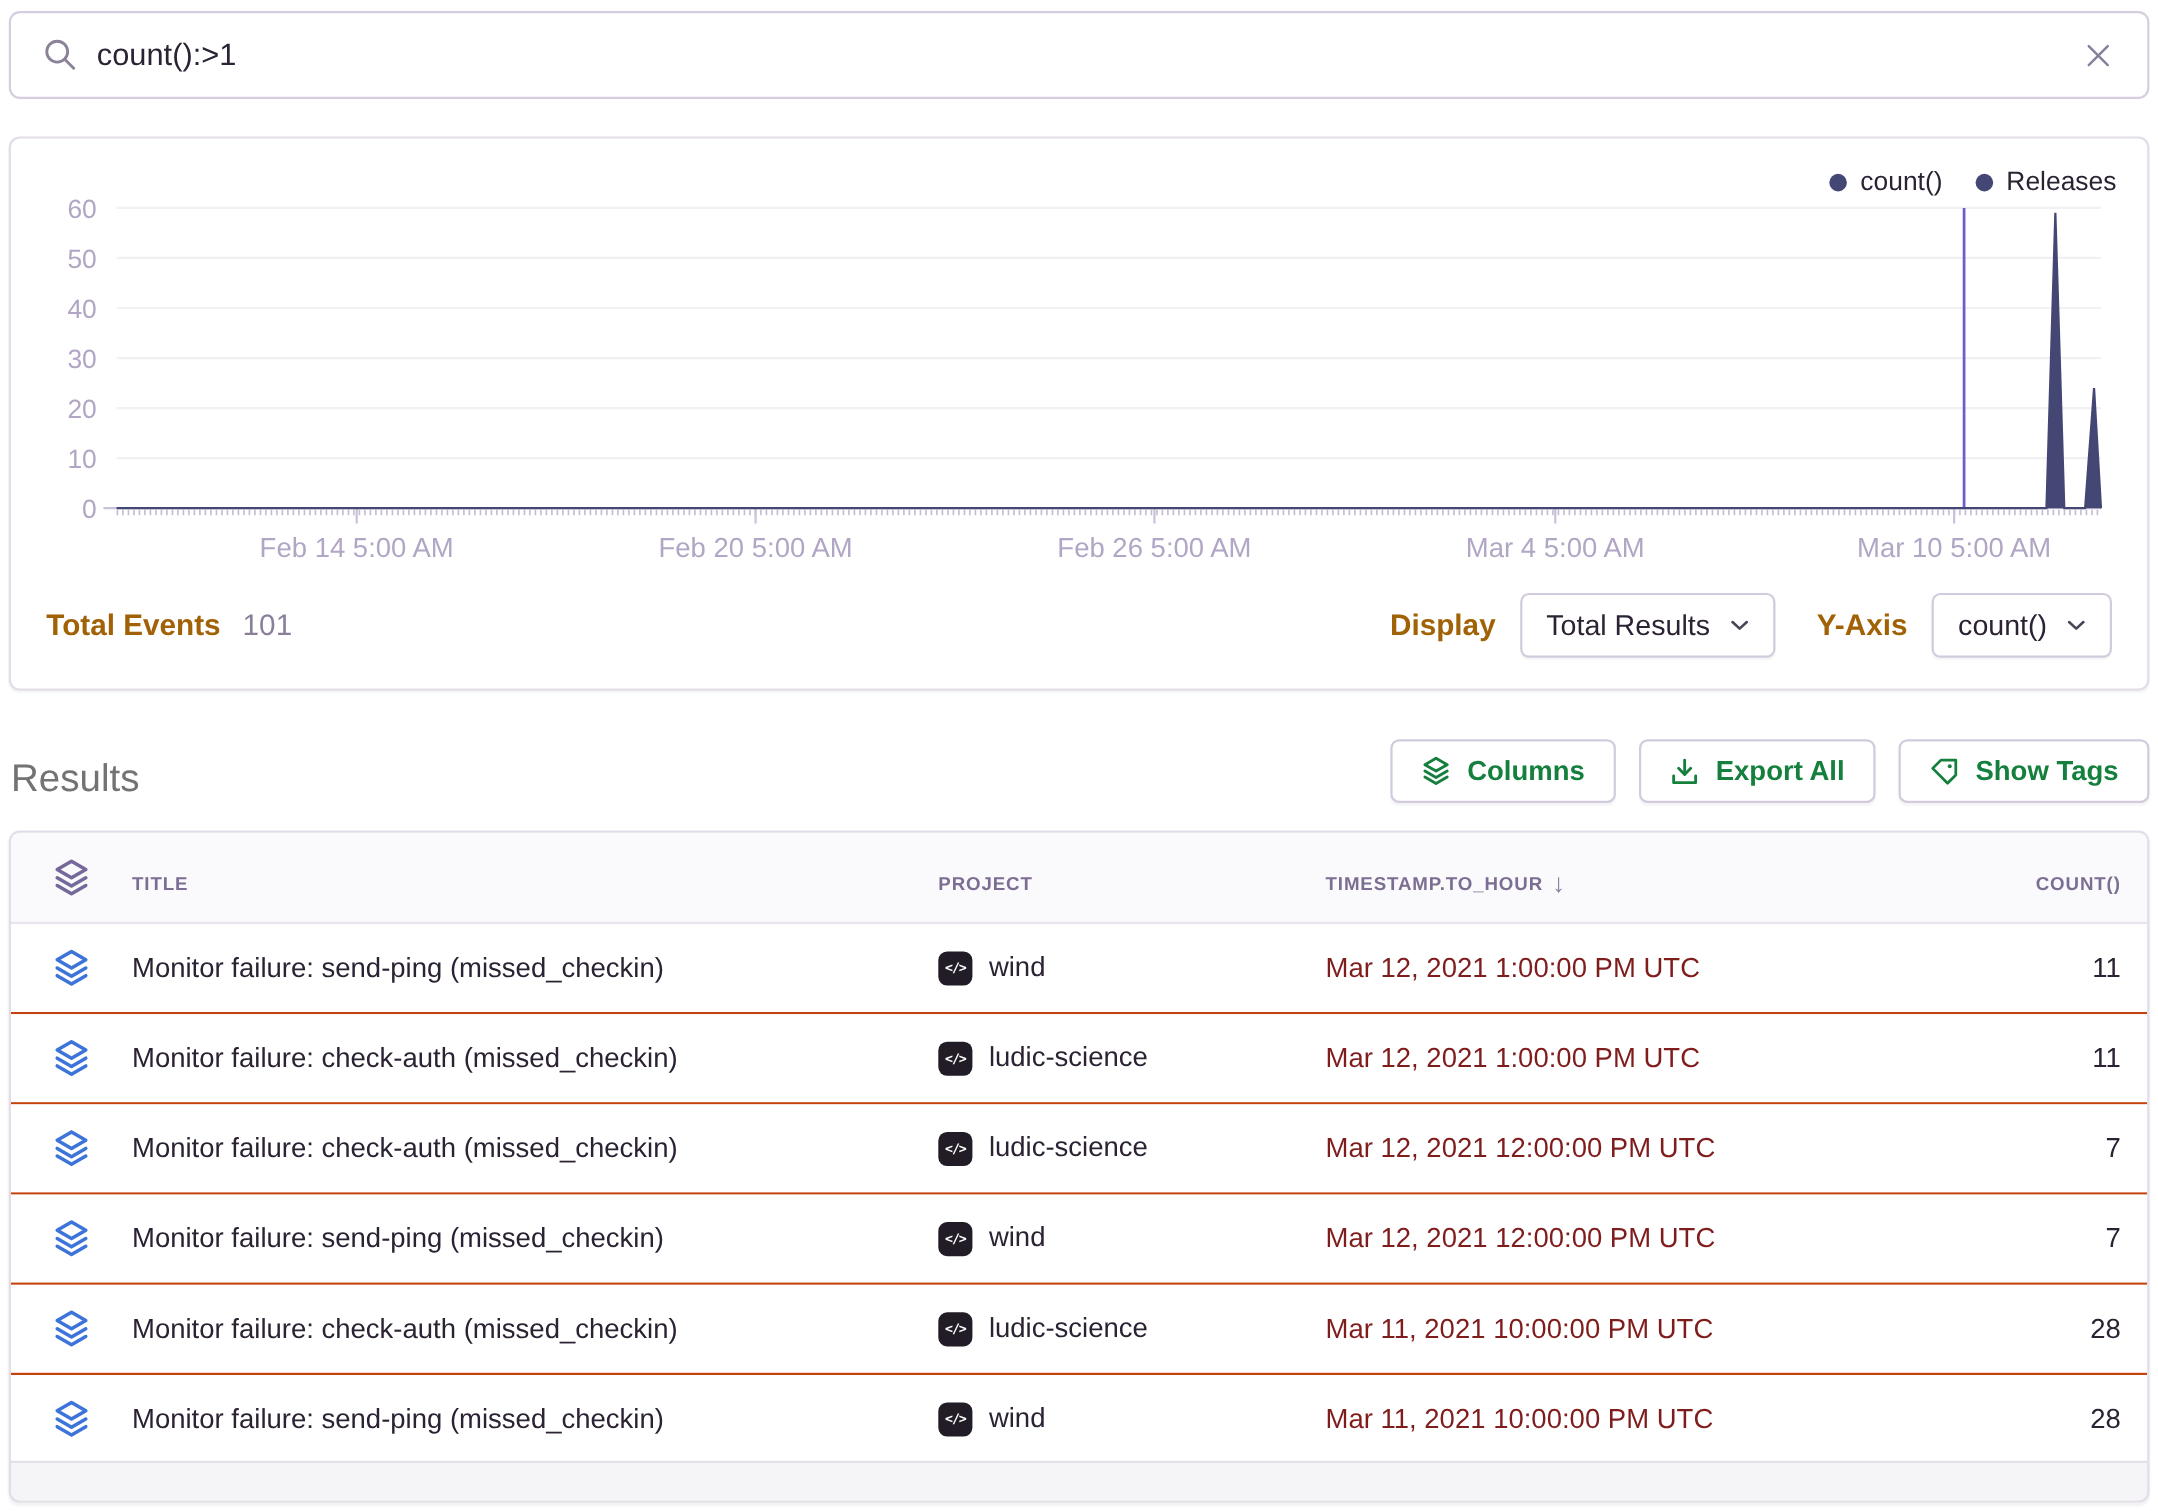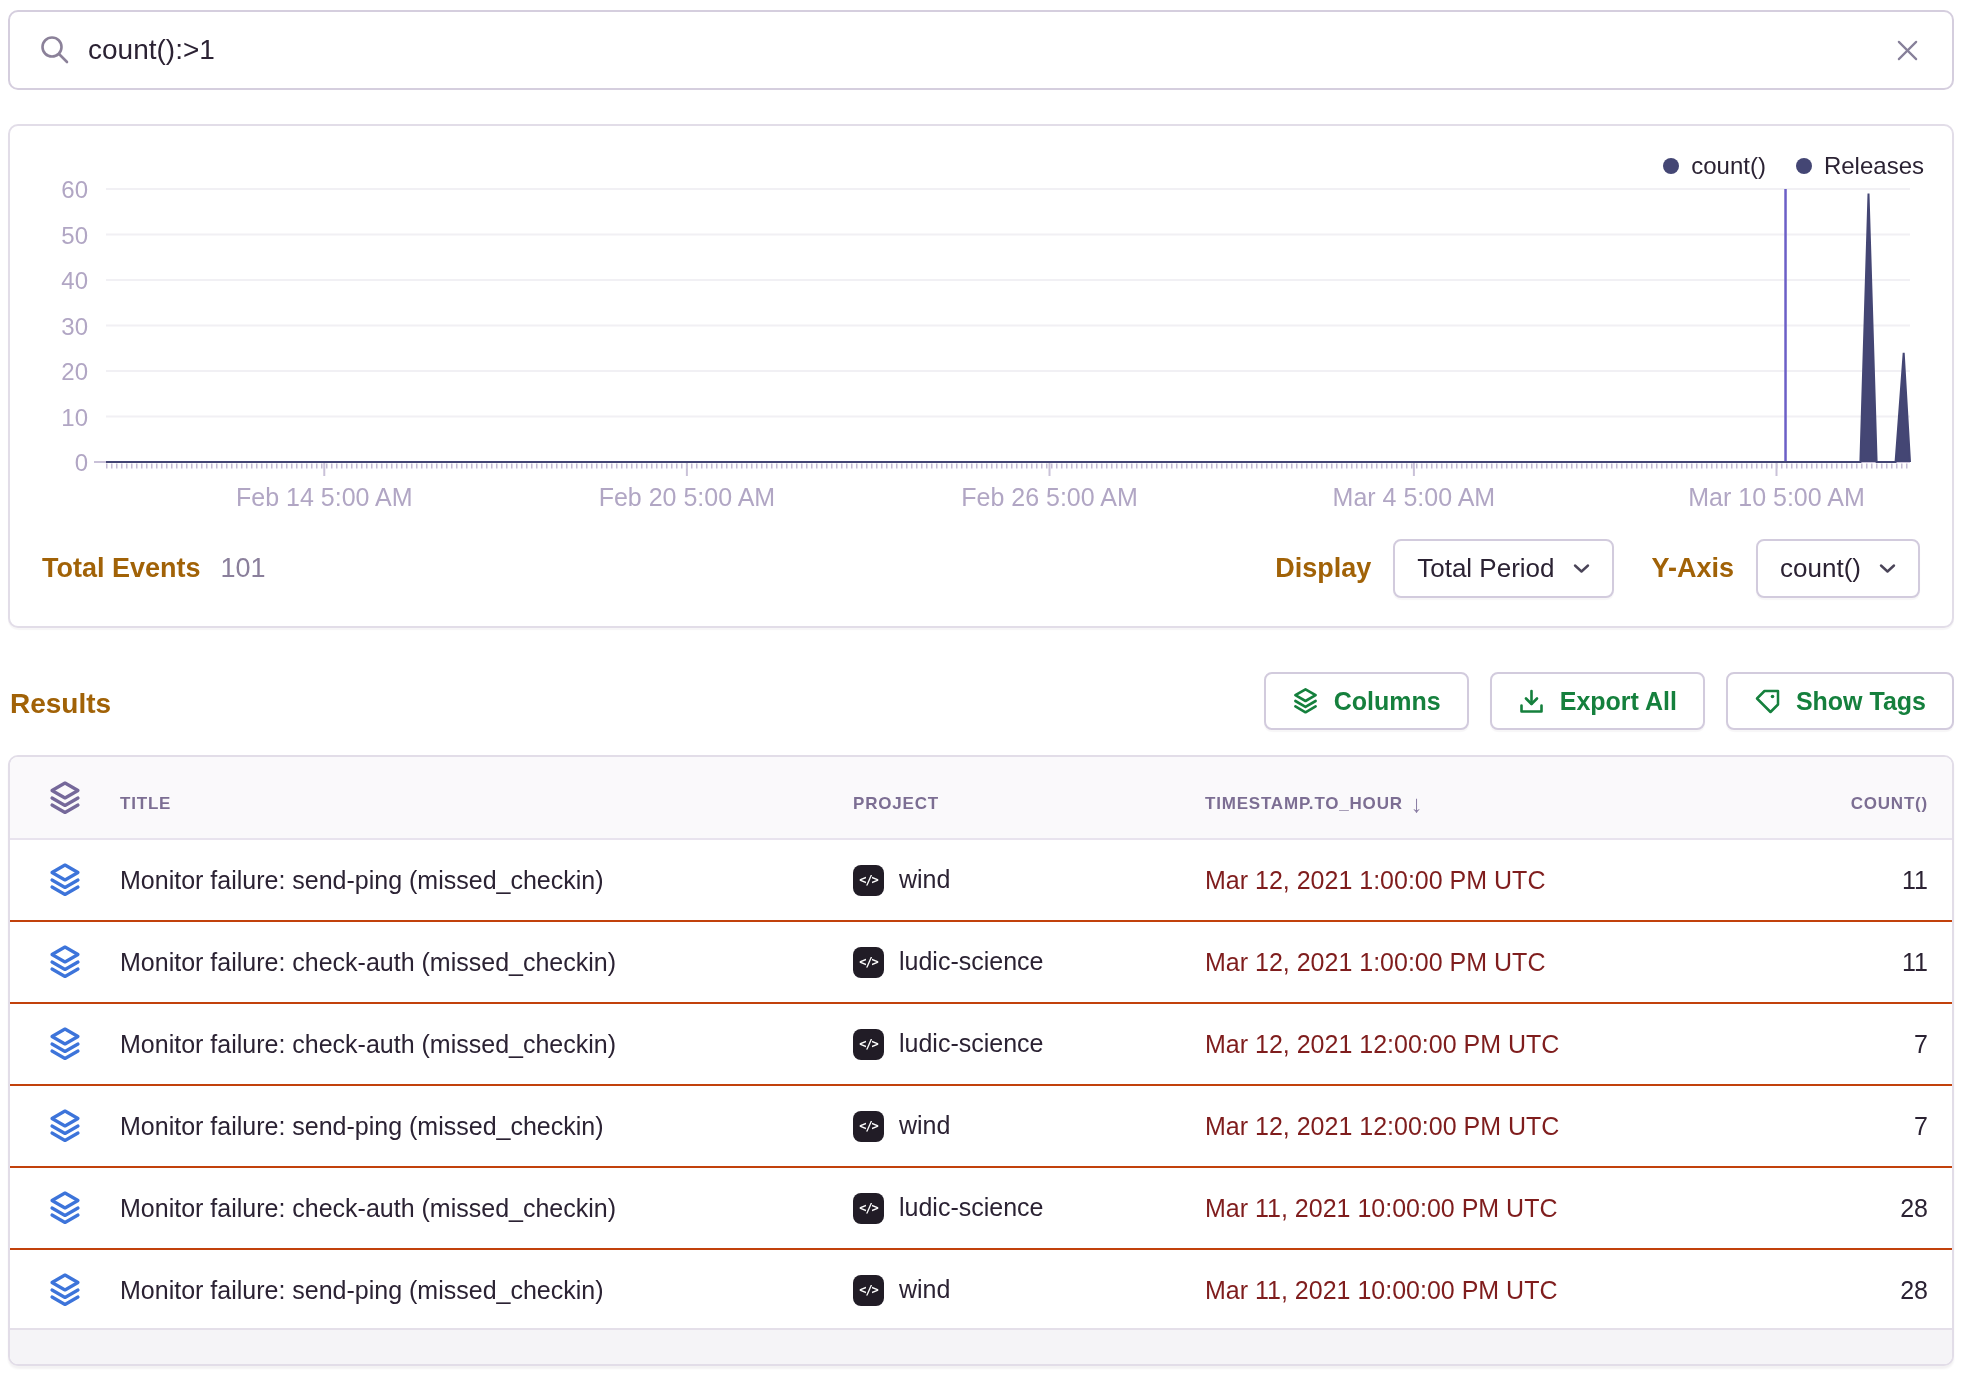--- a/index.html
+++ b/index.html
@@ -41,21 +41,21 @@
   .footer-controls { display:flex; align-items:center; gap:38px; }
   .control-group { display:flex; align-items:center; gap:22px; }
   .dropdown-btn {
     display:flex; align-items:center; gap:18px; background:#fff; cursor:pointer;
     border:2px solid #d2cbdd; border-radius:8px; padding:12px 22px;
     font-family:inherit; font-size:26px; color:#2b2233;
     box-shadow:0 2px 1px rgba(43,34,51,0.04);
   }
 
   
-  .results-heading { position:absolute; left:10px; top:688px; font-size:28px; font-weight:bold; color:#a16207; }
+  .results-heading { position:absolute; left:10px; top:688px; font-size:35px; font-weight:normal; color:#737373; }
   .results-actions { position:absolute; right:8px; top:672px; display:flex; gap:21px; }
   .action-btn {
     display:flex; align-items:center; gap:15px; height:58px; padding:0 26px;
     background:#fff; border:2px solid #d2cbdd; border-radius:8px; cursor:pointer;
     font-family:inherit; font-size:25px; font-weight:bold; color:#15803d;
     box-shadow:0 2px 1px rgba(43,34,51,0.04);
   }
 
   
   .table-panel {
@@ -157,21 +157,21 @@
 
     <div class="chart-footer">
       <div class="total-events">
         <span class="footer-label">Total Events</span>
         <span class="total-value">101</span>
       </div>
       <div class="footer-controls">
         <div class="control-group">
           <span class="footer-label">Display</span>
           <button class="dropdown-btn">
-            <span>Total Period</span>
+            <span>Total Results</span>
             <span style="display:flex;">
               <svg width="17" height="11" viewBox="0 0 17 11" fill="none" stroke="#4a4458" stroke-width="2.4" stroke-linecap="round" stroke-linejoin="round">
                   <polyline points="2,2.5 8.5,8.5 15,2.5"></polyline>
                 </svg>
             </span>
           </button>
         </div>
         <div class="control-group">
           <span class="footer-label">Y-Axis</span>
           <button class="dropdown-btn">

